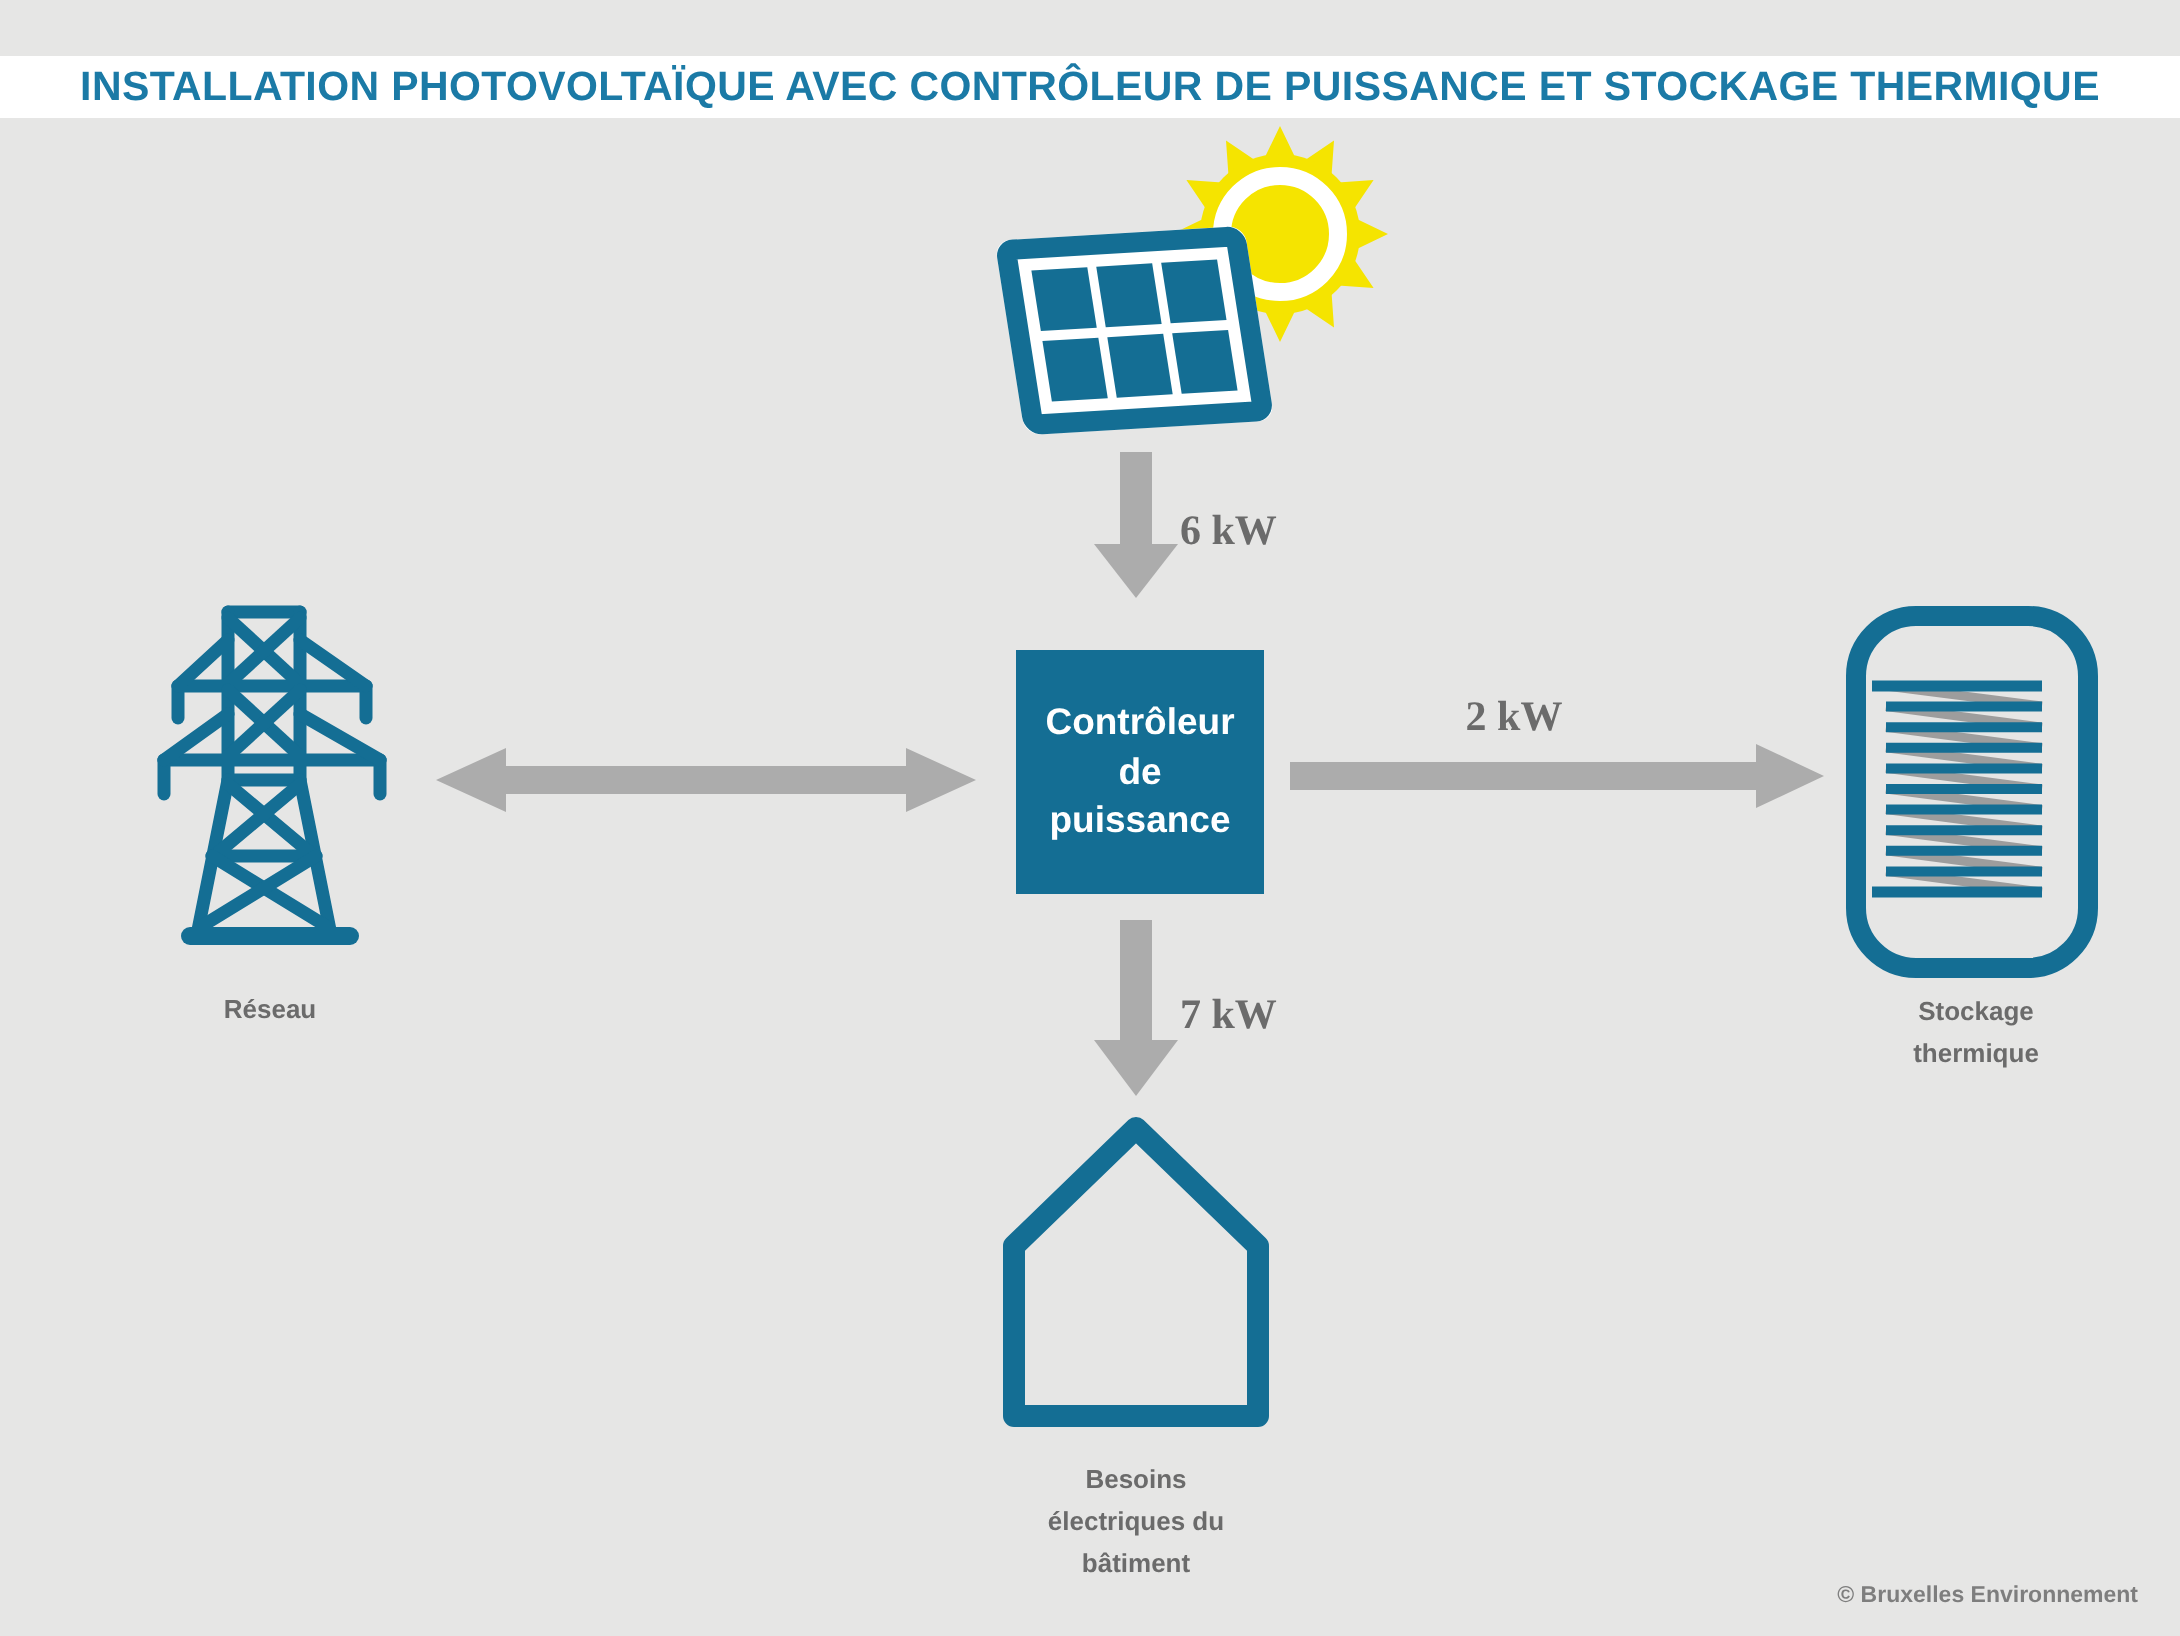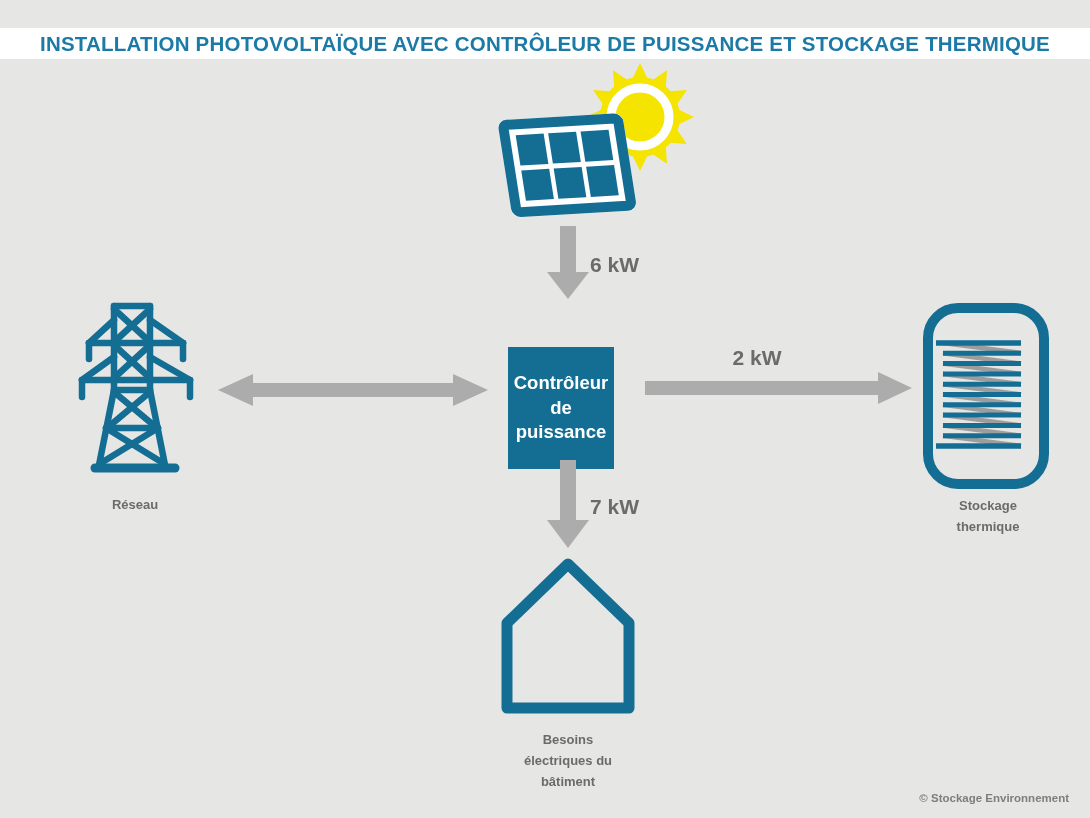--- a/index.html
+++ b/index.html
@@ -22,32 +22,32 @@
     position:absolute;left:0;top:28;width:1090px;height:31px;
     top:28px;background:#FFFFFF;display:flex;align-items:center;justify-content:center;
   }
   .title-band h1{
     font-size:20.5px;font-weight:bold;color:var(--title-teal);
     letter-spacing:0.2px;white-space:nowrap;
   }
   .abs{position:absolute;}
   .flow-label{
     position:absolute;color:var(--label-gray);font-weight:bold;
-    font-size:21px;white-space:nowrap;
+    font-size:21px;white-space:nowrap;font-family:Liberation Serif, serif;
   }
   .flow-label.centered{text-align:center;}
   .node-label{
     position:absolute;color:var(--label-gray);font-weight:bold;
     font-size:13px;line-height:21px;text-align:center;white-space:pre-line;
   }
   .controller-box{
-    position:absolute;left:508px;top:325px;width:106px;height:122px;
+    position:absolute;left:508px;top:325px;width:124px;height:122px;
     background:var(--teal);color:#FFFFFF;font-weight:bold;font-size:18.5px;
     line-height:1.32;display:flex;align-items:center;justify-content:center;
-    text-align:center;white-space:pre-line;margin-top:22px;
+    text-align:center;white-space:pre-line;
   }
   .copyright{
     position:absolute;right:21px;top:792px;font-size:11.5px;
     color:var(--copyright-gray);font-weight:bold;
   }
   
   .s-teal{stroke:var(--teal);fill:none;}
   .f-teal{fill:var(--teal);}
   .f-white{fill:#FFFFFF;}
   .s-white{stroke:#FFFFFF;fill:none;}
@@ -172,15 +172,15 @@
   </svg>
   <div class="flow-label" style="left:590px;top:495px">7 kW</div>
 
   <svg class="abs" style="left:498px;top:556px" width="140" height="162" viewBox="0 0 140 162">
     <path d="M70,8 L131,67 L131,152 L9,152 L9,67 Z" class="s-teal" stroke-width="11" stroke-linejoin="round" stroke-linecap="round"></path>
   </svg>
   <div class="node-label" style="left:478px;top:729px;width:180px">Besoins
 électriques du
 bâtiment</div>
 
-  <div class="copyright">© Stockage Environnement</div>
+  <div class="copyright">© Bruxelles Environnement</div>
 
 </div>
 
 </body></html>

